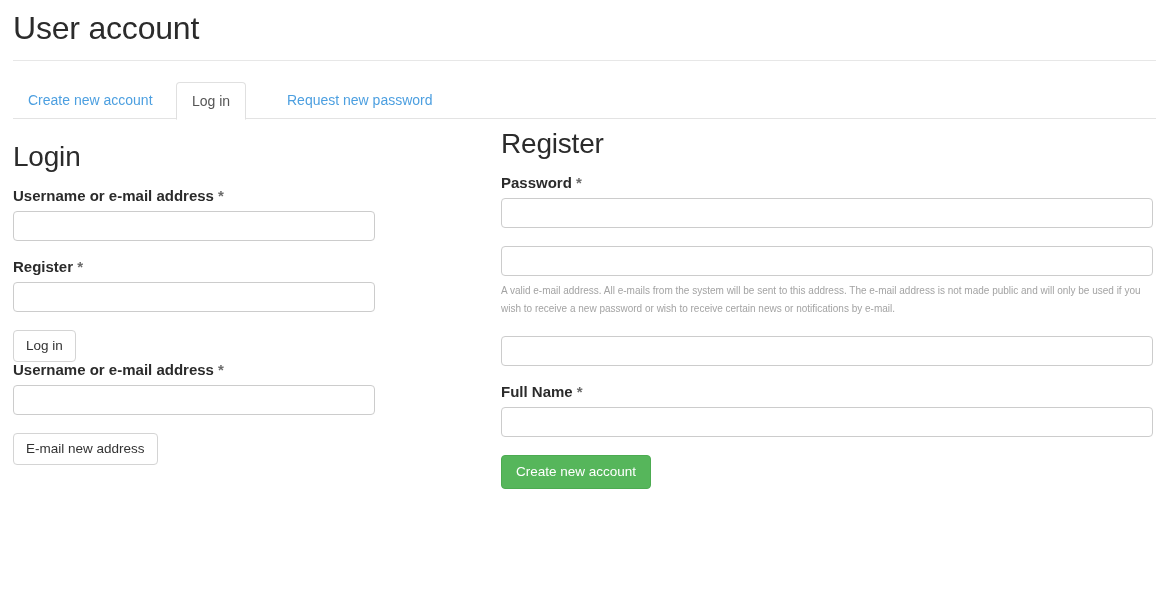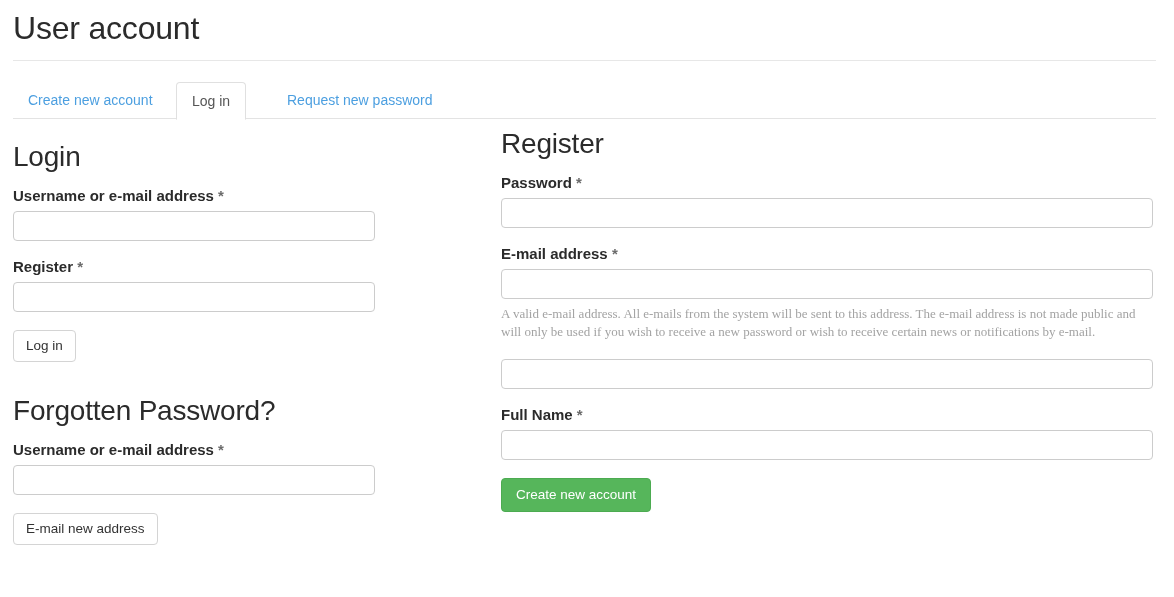--- a/index.html
+++ b/index.html
@@ -142,24 +142,23 @@
     background: #ffffff;
     padding: 4px 8px;
     font-size: 13px;
     font-family: "Liberation Sans", sans-serif;
     color: #333333;
     outline: none;
   }
 
   .description {
     margin: 6px 0 0 0;
-    font-size: 13px;
+    font-size: 10px;
     line-height: 18px;
     color: #a3a3a3;
-    font-family: Liberation Serif, serif;
   }
 
   button.btn-default {
     display: inline-block;
     background: #ffffff;
     border: 1px solid #d4d4d4;
     border-radius: 4px;
     color: #333333;
     font-size: 13.5px;
     font-family: "Liberation Sans", sans-serif;
@@ -211,21 +210,20 @@
     <div class="form-item">
       <label class="field-label">
         <span>Register</span>
         <span class="req">*</span>
       </label>
       <input class="text-field" type="password" value="" style="">
     </div>
 
     <button class="btn-default">Log in</button>
 
-    <h2 class="section-heading second">Forgotten Password?</h2>
 
     <div class="form-item">
       <label class="field-label">
         <span>Username or e-mail address</span>
         <span class="req">*</span>
       </label>
       <input class="text-field" type="text" value="" style="">
     </div>
 
     <button class="btn-default">E-mail new address</button>
@@ -237,24 +235,20 @@
 
     <div class="form-item">
       <label class="field-label">
         <span>Password</span>
         <span class="req">*</span>
       </label>
       <input class="text-field" type="text" value="" style="">
     </div>
 
     <div class="form-item">
-      <label class="field-label">
-        <span>E-mail address</span>
-        <span class="req">*</span>
-      </label>
       <input class="text-field" type="text" value="" style="">
       <p class="description">A valid e-mail address. All e-mails from the system will be sent to this address. The e-mail address is not made public and will only be used if you wish to receive a new password or wish to receive certain news or notifications by e-mail.</p>
     </div>
 
     <div class="form-item">
       <input class="text-field" type="text" value="" style="">
     </div>
 
     <div class="form-item">
       <label class="field-label">

